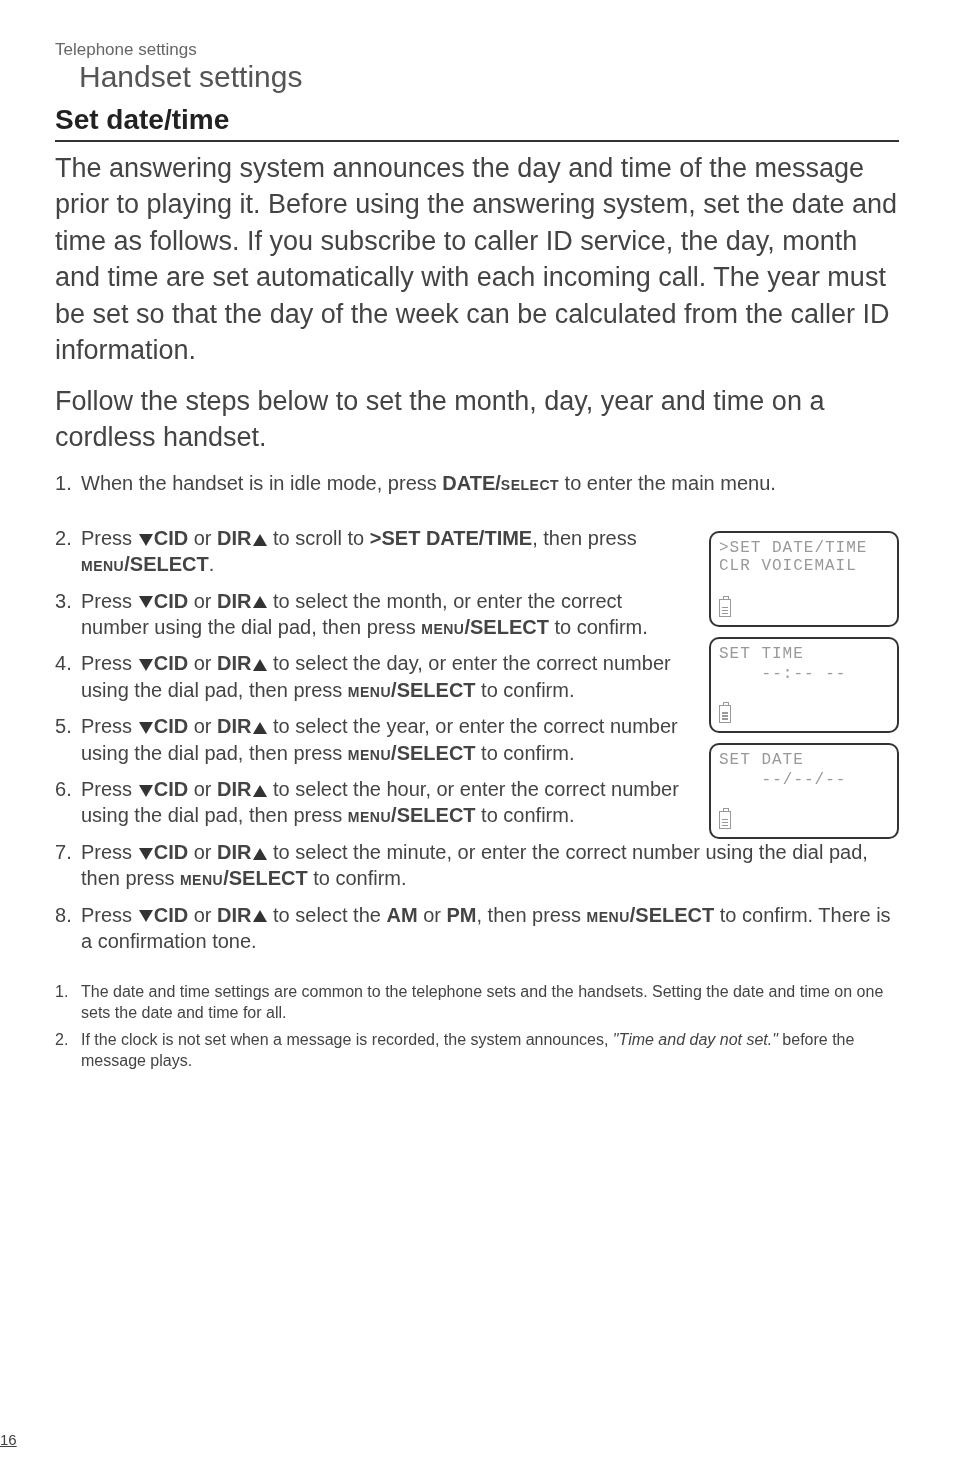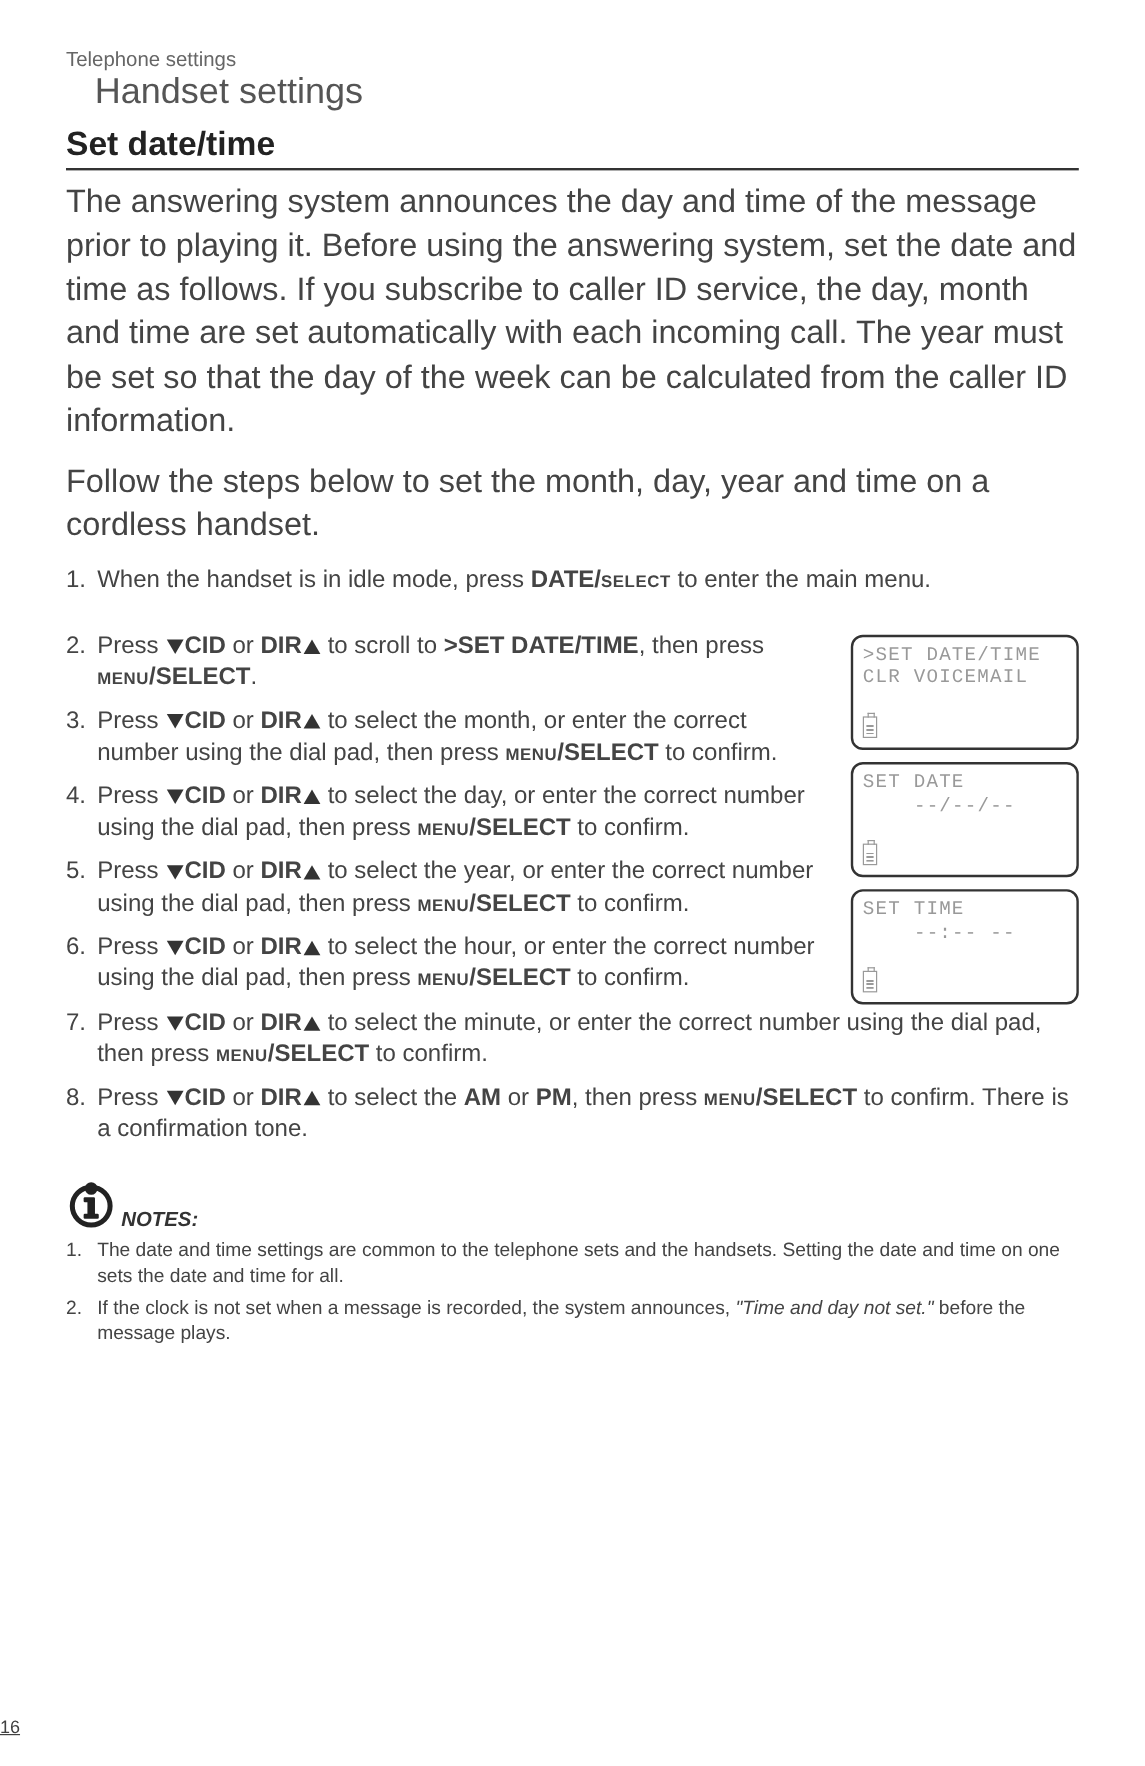--- a/index.html
+++ b/index.html
@@ -33,21 +33,21 @@
   }
   .para {
     font-size: 27px;
     color: #444;
     line-height: 1.35;
     margin-bottom: 14px;
   }
   .content-row {
     display: flex;
     gap: 14px;
-    align-items: flex-start;
+    align-items: flex-end;
     margin-top: 29px;
   }
   .steps-col { flex: 1; }
   .screens-col { width: 190px; flex-shrink: 0; display: flex; flex-direction: column; gap: 10px; margin-top: 4px; }
   ol.steps {
     list-style: none;
     counter-reset: step;
     font-size: 20px;
     color: #444;
   }
@@ -182,54 +182,42 @@
       </li>
     </ol>
   </div>
   <div class="screens-col">
     <div class="screen">
       <div class="line1">&gt;SET DATE/TIME</div>
       <div class="line1"> CLR VOICEMAIL</div>
       <div class="batt"></div>
     </div>
     <div class="screen">
-      <div class="line1">SET DATE</div>
-      <div class="line2">--/--/--</div>
+      <div class="line1">SET TIME</div>
+      <div class="line2">--:-- --</div>
       <div class="batt"></div>
     </div>
     <div class="screen">
-      <div class="line1">SET TIME</div>
-      <div class="line2">--:-- --</div>
+      <div class="line1">SET DATE</div>
+      <div class="line2">--/--/--</div>
       <div class="batt"></div>
     </div>
   </div>
 </div>
 
 <ol class="steps" style="counter-reset: step 6;">
   <li>
     <span>Press </span><span class="tri-down"></span><b>CID</b><span> or </span><b>DIR</b><span class="tri-up"></span><span> to select the minute, or enter the correct number using the dial pad, then press </span><b><span class="sc">menu</span><span>/SELECT</span></b><span> to confirm.</span>
   </li>
   <li>
     <span>Press </span><span class="tri-down"></span><b>CID</b><span> or </span><b>DIR</b><span class="tri-up"></span><span> to select the </span><b>AM</b><span> or </span><b>PM</b><span>, then press </span><b><span class="sc">menu</span><span>/SELECT</span></b><span> to confirm. There is a confirmation tone.</span>
   </li>
 </ol>
 
 <div class="notes-block">
-  <div class="notes-header">
-    <span class="info-icon">
-      <svg viewBox="0 0 40 40">
-        <circle cx="20" cy="22" r="15" fill="none" stroke="#222" stroke-width="4"></circle>
-        <circle cx="20" cy="8" r="5" fill="#222"></circle>
-        <rect x="17" y="16" width="6" height="14" rx="2" fill="#222"></rect>
-        <rect x="14" y="28" width="12" height="4" rx="1" fill="#222"></rect>
-        <rect x="14" y="15" width="9" height="4" rx="1" fill="#222"></rect>
-      </svg>
-    </span>
-    <span class="notes-label">NOTES:</span>
-  </div>
   <ol class="notes">
     <li>The date and time settings are common to the telephone sets and the handsets. Setting the date and time on one sets the date and time for all.</li>
     <li>
       <span>If the clock is not set when a message is recorded, the system announces, </span><span class="italic">"Time and day not set."</span><span> before the message plays.</span>
     </li>
   </ol>
 </div>
 
 <div class="page-num">16</div>
 

